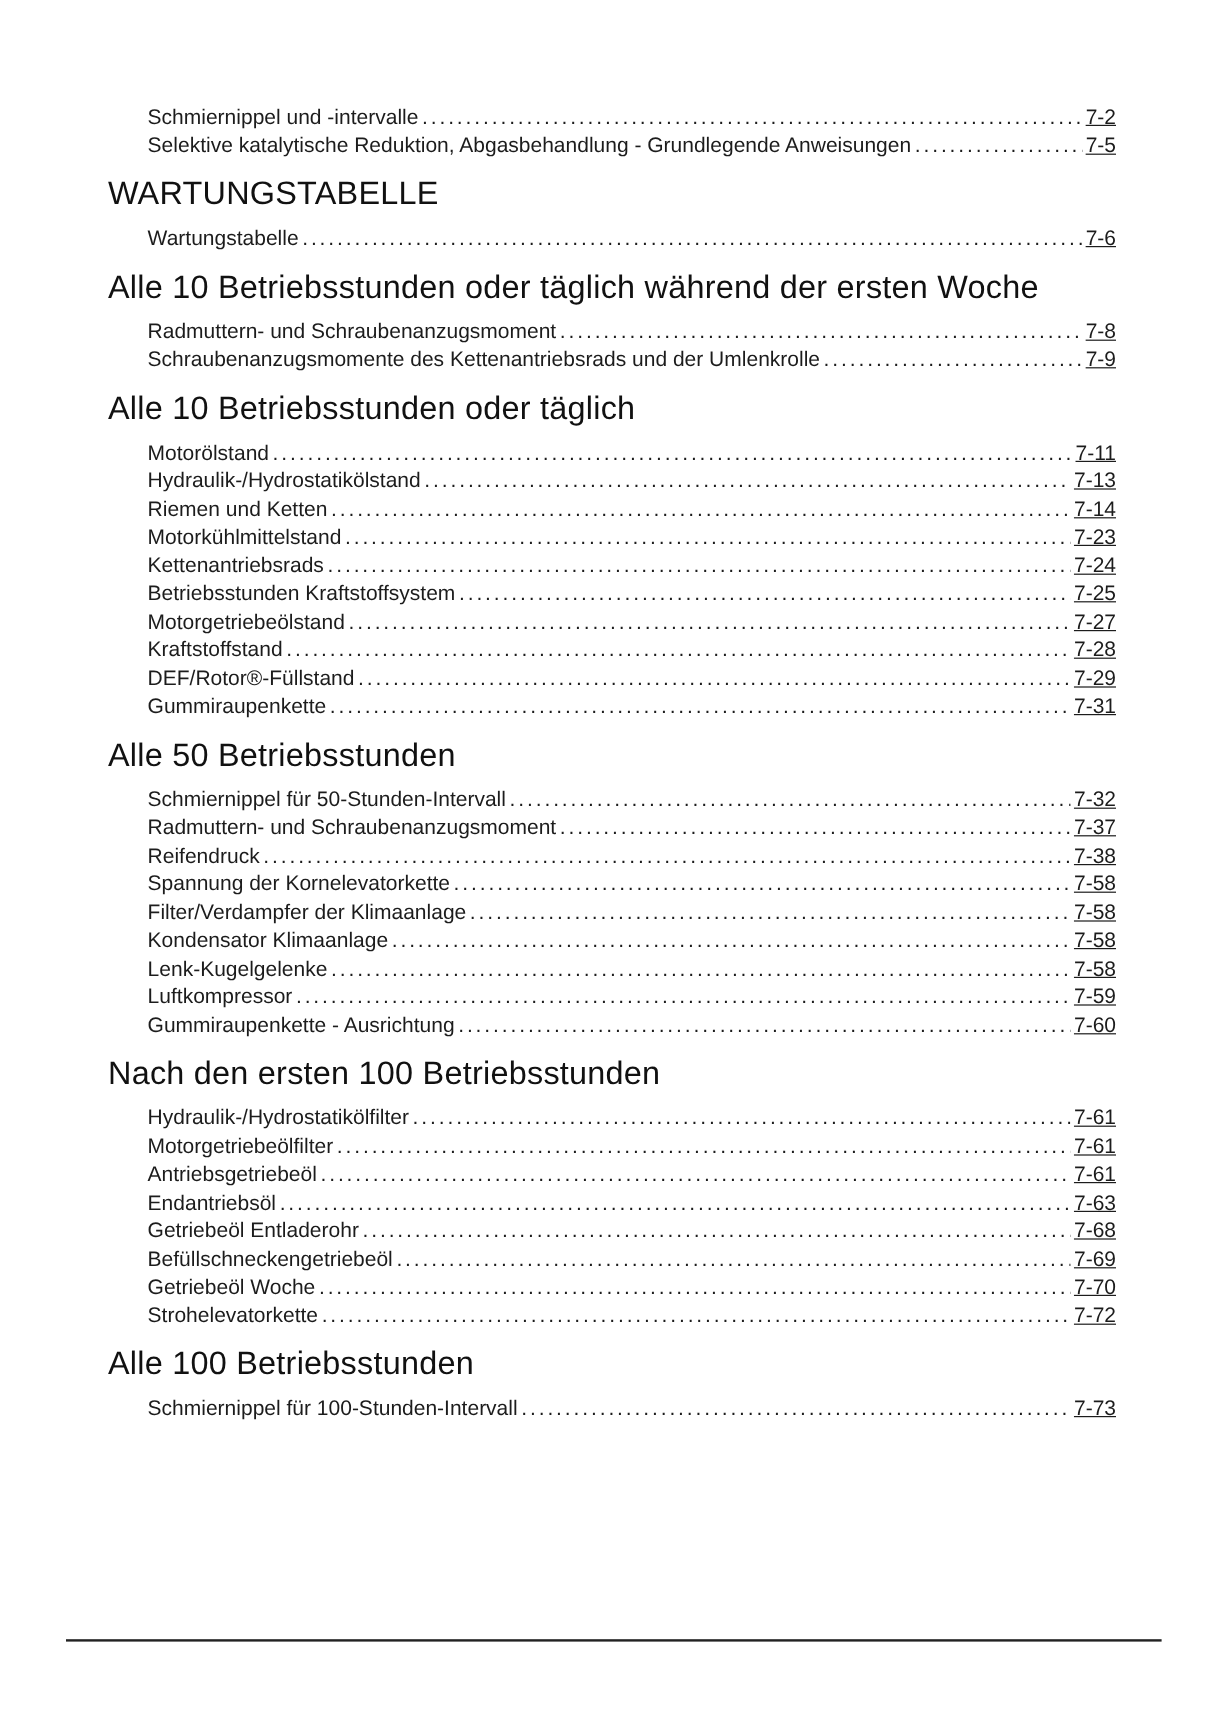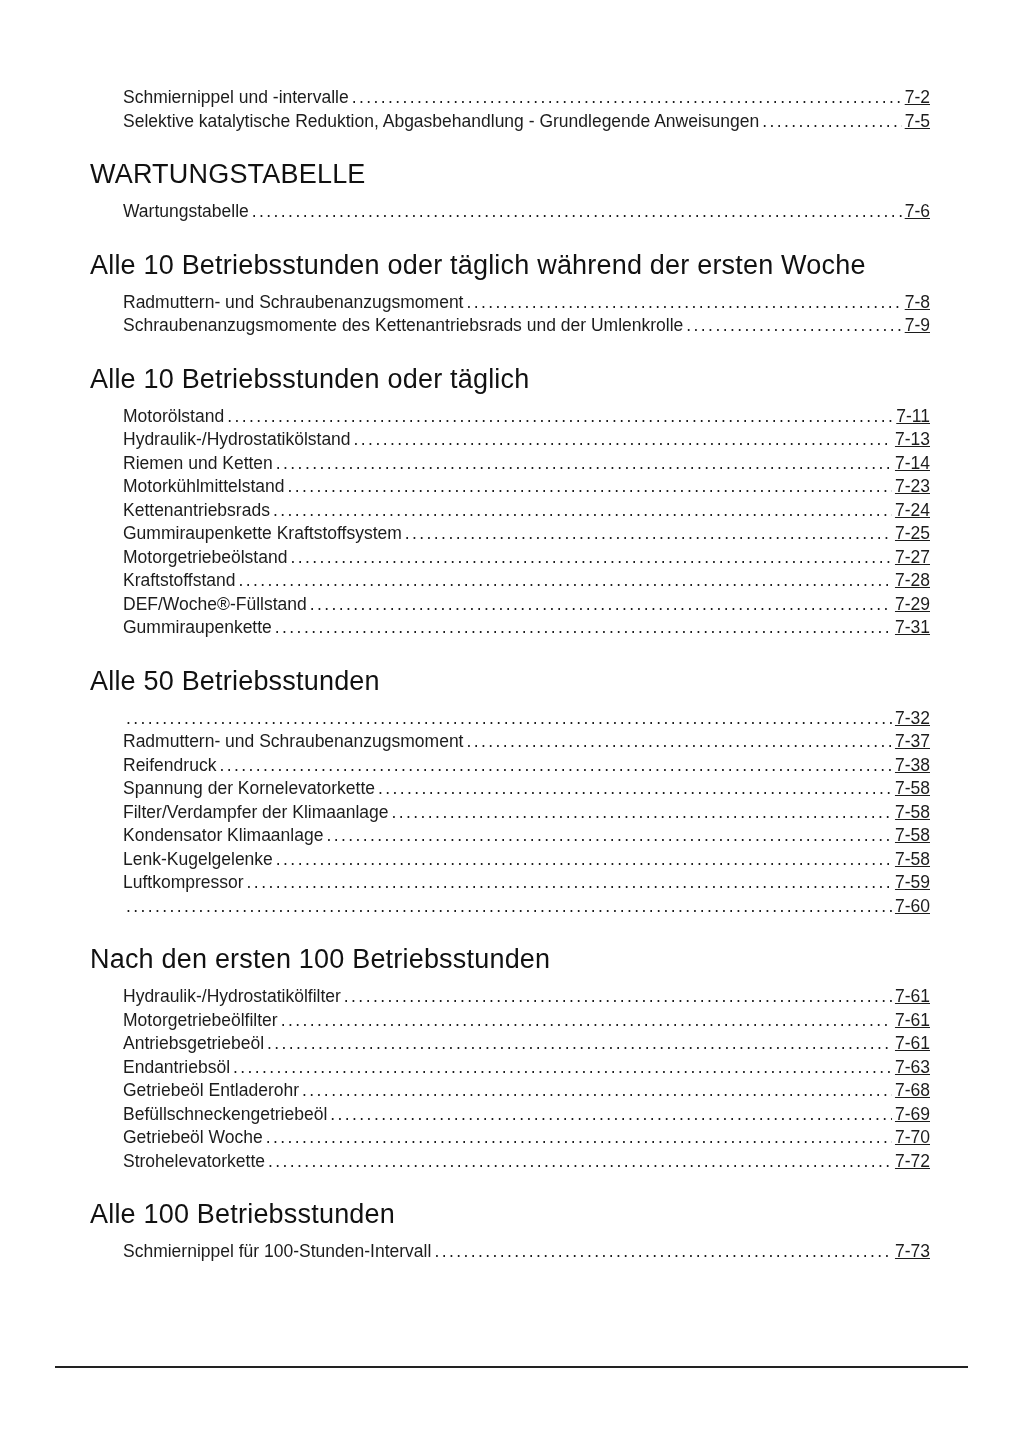--- a/index.html
+++ b/index.html
@@ -19,21 +19,21 @@
     position: absolute;
     inset: 0;
     background: #ffffff;
   }
   .content {
     position: absolute;
     top: 86px;
     left: 90px;
     right: 94px;
   }
-  .toc-section { margin-top: 24px; }
+  .toc-section { margin-top: 11px; }
   .toc-section.first { margin-top: 0; }
   .heading {
     font-size: 27px;
     line-height: 34px;
     font-weight: 400;
     color: #111;
     margin: 0 0 9px 0;
     letter-spacing: 0.2px;
   }
   .entries { }
@@ -133,50 +133,51 @@
             <span class="label">Motorkühlmittelstand</span>
             <span class="dots"></span>
             <span class="pageno">7-23</span>
           </div>
           <div class="entry">
             <span class="label">Kettenantriebsrads</span>
             <span class="dots"></span>
             <span class="pageno">7-24</span>
           </div>
           <div class="entry">
-            <span class="label">Gummiraupenkette Kraftstoffsystem</span>
+            <span class="label">Betriebsstunden Kraftstoffsystem</span>
             <span class="dots"></span>
             <span class="pageno">7-25</span>
           </div>
           <div class="entry">
             <span class="label">Motorgetriebeölstand</span>
             <span class="dots"></span>
             <span class="pageno">7-27</span>
           </div>
           <div class="entry">
             <span class="label">Kraftstoffstand</span>
             <span class="dots"></span>
             <span class="pageno">7-28</span>
           </div>
           <div class="entry">
-            <span class="label">DEF/Woche®-Füllstand</span>
+            <span class="label">DEF/Rotor®-Füllstand</span>
             <span class="dots"></span>
             <span class="pageno">7-29</span>
           </div>
           <div class="entry">
             <span class="label">Gummiraupenkette</span>
             <span class="dots"></span>
             <span class="pageno">7-31</span>
           </div>
         </div>
       </div>
       <div class="toc-section">
         <div class="heading">Alle 50 Betriebsstunden</div>
         <div class="entries">
           <div class="entry">
+            <span class="label">Schmiernippel für 50-Stunden-Intervall</span>
             <span class="dots"></span>
             <span class="pageno">7-32</span>
           </div>
           <div class="entry">
             <span class="label">Radmuttern- und Schraubenanzugsmoment</span>
             <span class="dots"></span>
             <span class="pageno">7-37</span>
           </div>
           <div class="entry">
             <span class="label">Reifendruck</span>
@@ -202,20 +203,21 @@
             <span class="label">Lenk-Kugelgelenke</span>
             <span class="dots"></span>
             <span class="pageno">7-58</span>
           </div>
           <div class="entry">
             <span class="label">Luftkompressor</span>
             <span class="dots"></span>
             <span class="pageno">7-59</span>
           </div>
           <div class="entry">
+            <span class="label">Gummiraupenkette - Ausrichtung</span>
             <span class="dots"></span>
             <span class="pageno">7-60</span>
           </div>
         </div>
       </div>
       <div class="toc-section">
         <div class="heading">Nach den ersten 100 Betriebsstunden</div>
         <div class="entries">
           <div class="entry">
             <span class="label">Hydraulik-/Hydrostatikölfilter</span>

